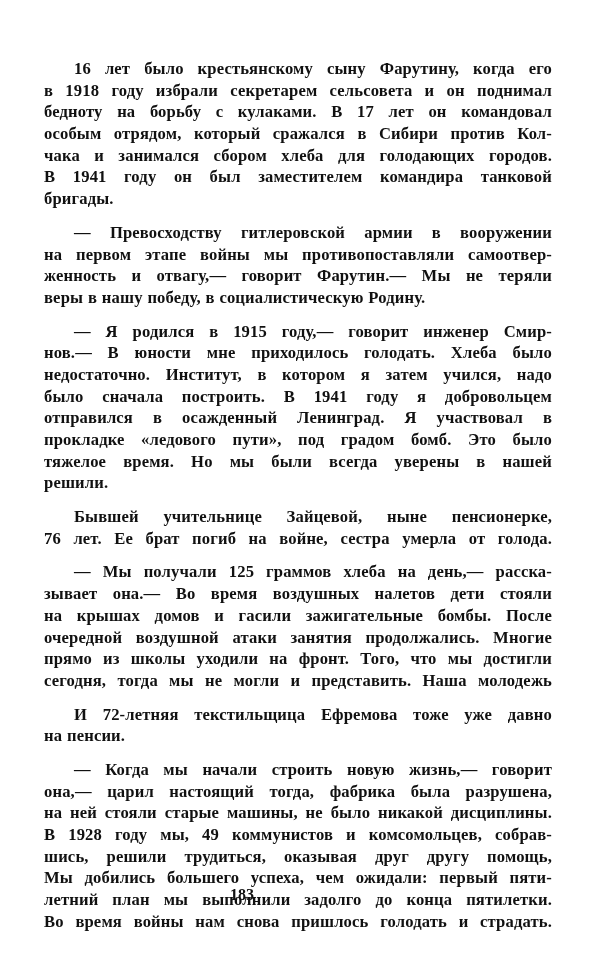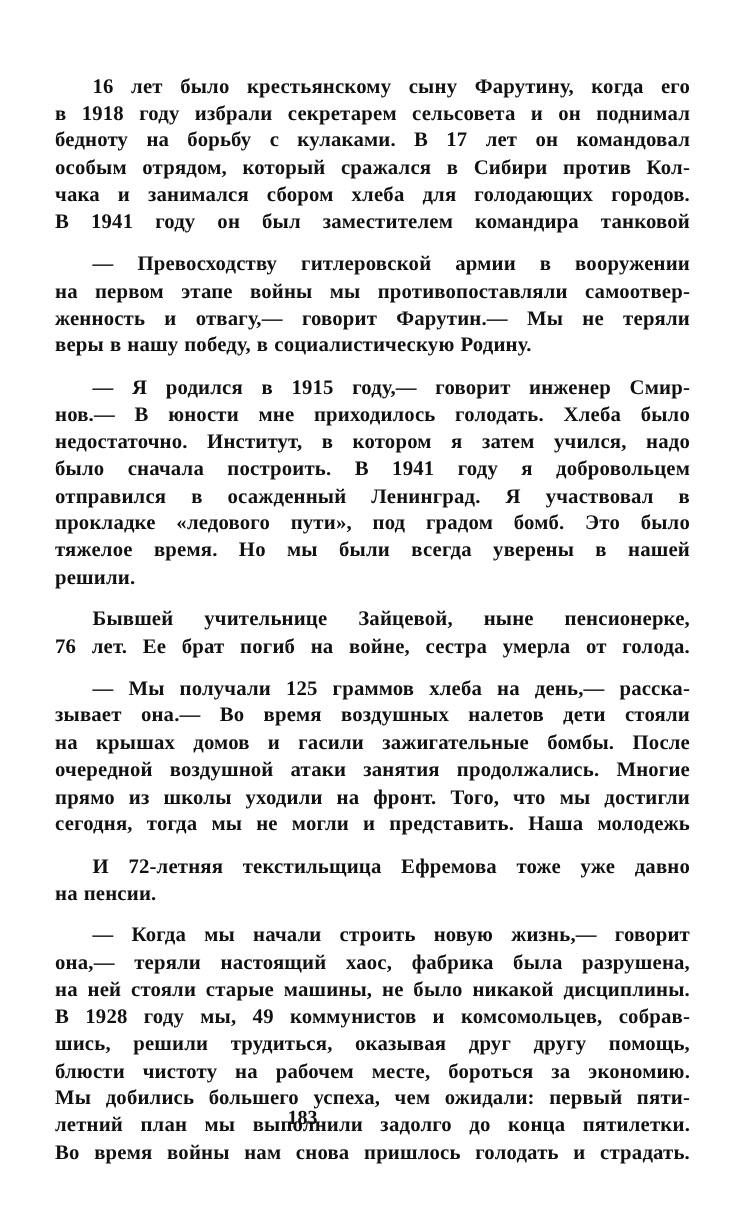--- a/index.html
+++ b/index.html
@@ -61,20 +61,21 @@
 
 <div class="page">
 
   <p>
     <span class="line indent">16 лет было крестьянскому сыну Фарутину, когда его</span>
     <span class="line">в 1918 году избрали секретарем сельсовета и он поднимал</span>
     <span class="line">бедноту на борьбу с кулаками. В 17 лет он командовал</span>
     <span class="line">особым отрядом, который сражался в Сибири против Кол-</span>
     <span class="line">чака и занимался сбором хлеба для голодающих городов.</span>
     <span class="line">В 1941 году он был заместителем командира танковой</span>
+    <span class="line last">бригады.</span>
   </p>
 
   <p>
     <span class="line indent">— Превосходству гитлеровской армии в вооружении</span>
     <span class="line">на первом этапе войны мы противопоставляли самоотвер-</span>
     <span class="line">женность и отвагу,— говорит Фарутин.— Мы не теряли</span>
     <span class="line last">веры в нашу победу, в социалистическую Родину.</span>
   </p>
 
   <p>
@@ -102,25 +103,24 @@
     <span class="line">сегодня, тогда мы не могли и представить. Наша молодежь</span>
   </p>
 
   <p>
     <span class="line indent">И 72-летняя текстильщица Ефремова тоже уже давно</span>
     <span class="line last">на пенсии.</span>
   </p>
 
   <p>
     <span class="line indent">— Когда мы начали строить новую жизнь,— говорит</span>
-    <span class="line">она,— теряли настоящий хаос, фабрика была разрушена,</span>
+    <span class="line">она,— царил настоящий тогда, фабрика была разрушена,</span>
     <span class="line">на ней стояли старые машины, не было никакой дисциплины.</span>
     <span class="line">В 1928 году мы, 49 коммунистов и комсомольцев, собрав-</span>
     <span class="line">шись, решили трудиться, оказывая друг другу помощь,</span>
-    <span class="line">блюсти чистоту на рабочем месте, бороться за экономию.</span>
     <span class="line">Мы добились большего успеха, чем ожидали: первый пяти-</span>
     <span class="line">летний план мы выполнили задолго до конца пятилетки.</span>
     <span class="line">Во время войны нам снова пришлось голодать и страдать.</span>
   </p>
 
 </div>
 
 <div class="page-number">183</div>
 
 </body></html>

